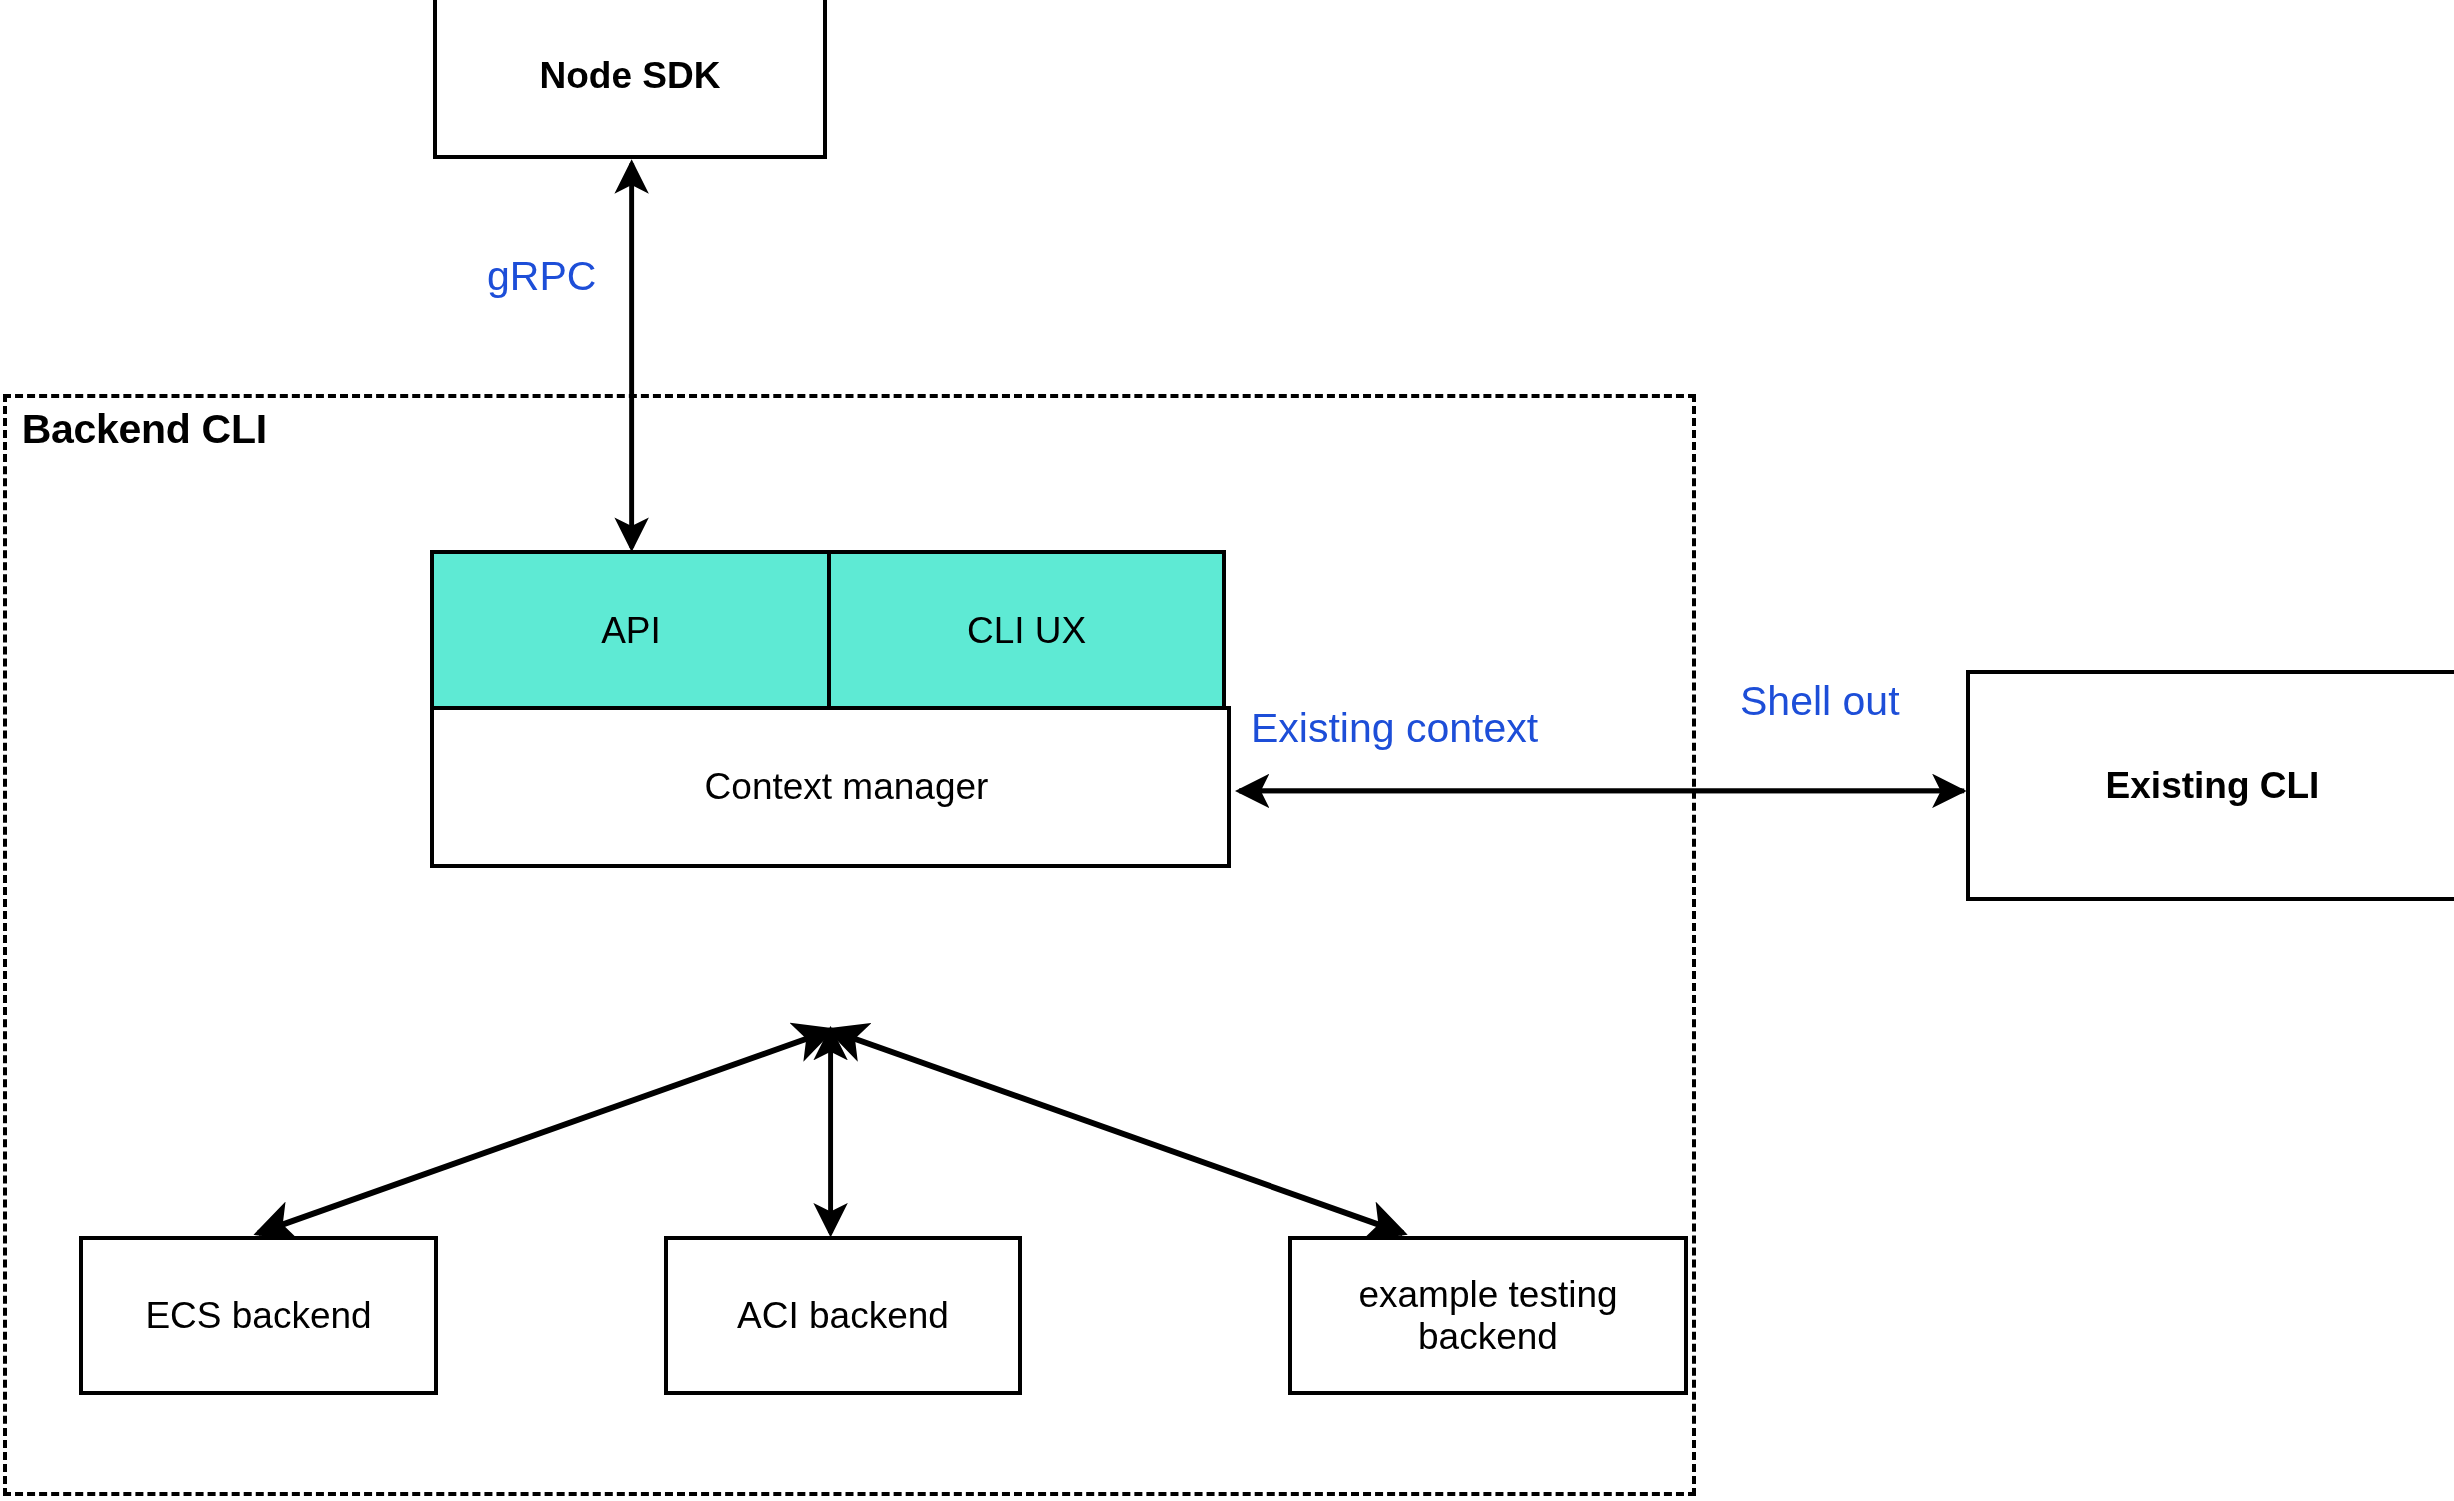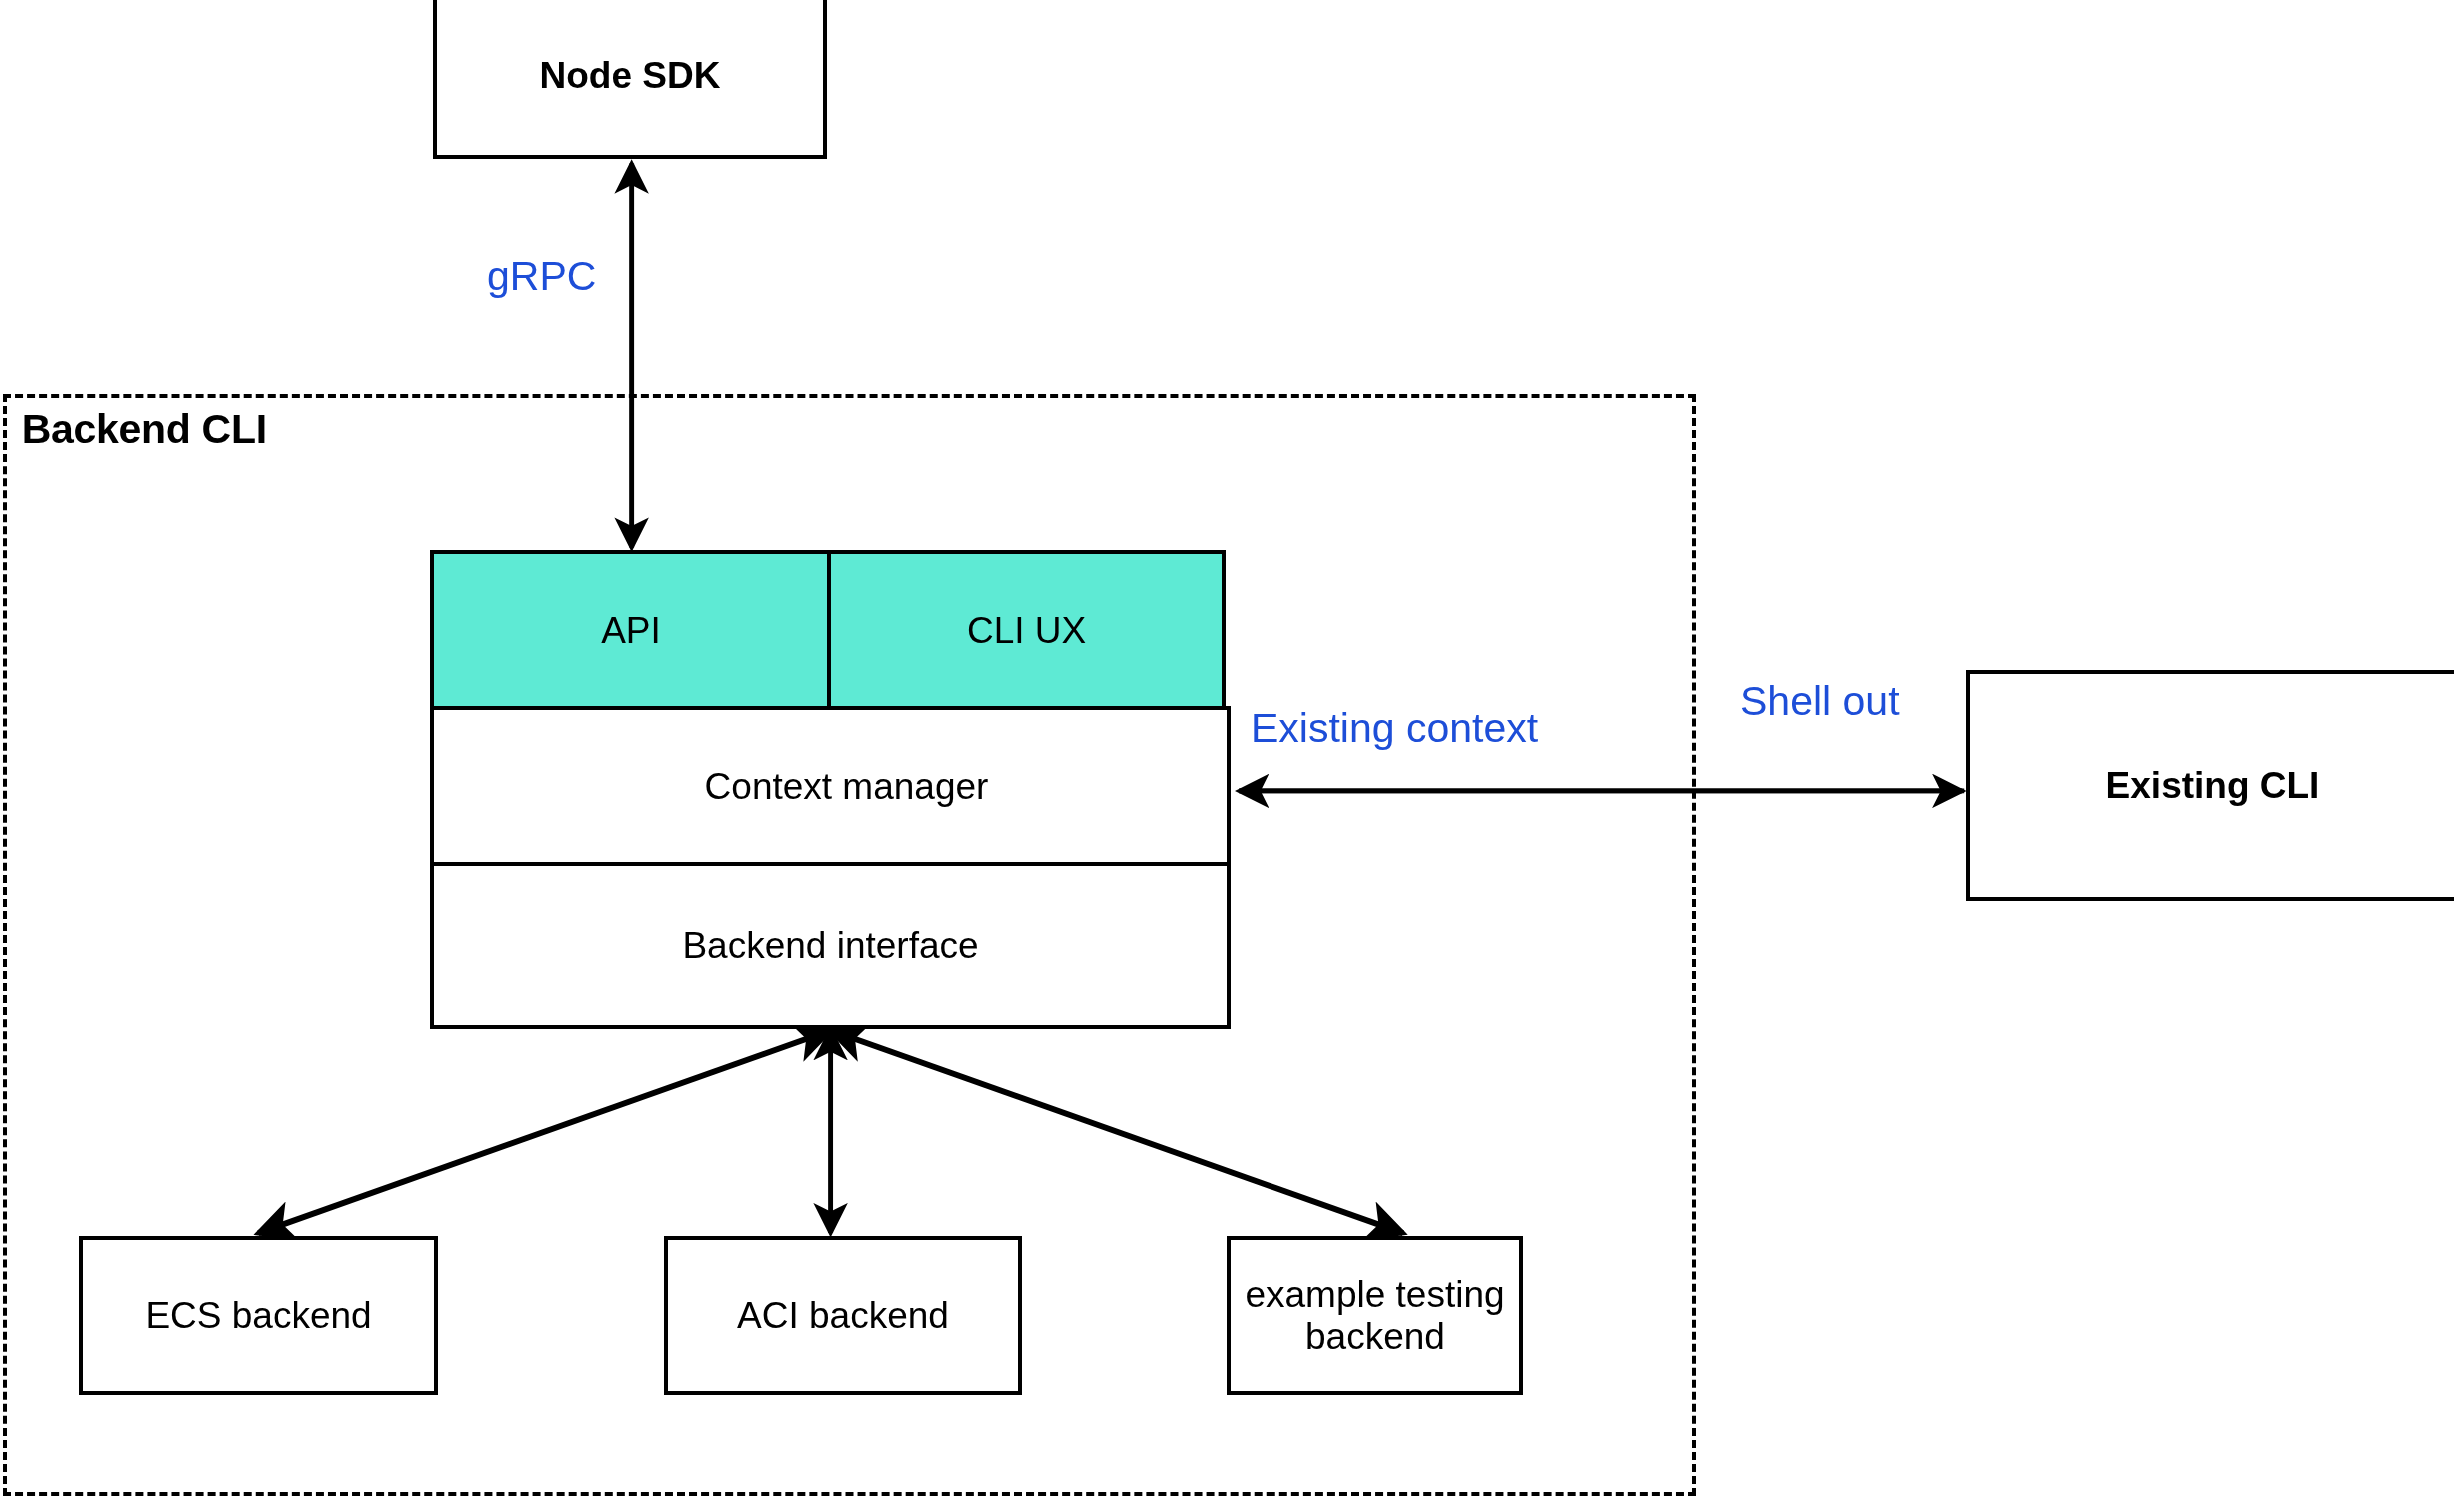--- a/index.html
+++ b/index.html
@@ -145,23 +145,23 @@
     height: 159px;
   }
   #aci-backend-box {
     left: 650px;
     top: 1236px;
     width: 358px;
     height: 159px;
     margin-left: 14px;
   }
   #example-testing-backend-box {
-    left: 1227px;
+    left: 1288px;
     top: 1236px;
-    width: 296px;
+    width: 400px;
     height: 159px;
   }
   
   .edge-label {
     position: absolute;
     font-size: 41px;
     color: #1d4ed8;
     white-space: nowrap;
   }
   #grpc-label { left: 487px; top: 253px; }
@@ -210,23 +210,20 @@
       <div id="api-cell">
         <span class="node-label">API</span>
       </div>
       <div id="cliux-cell">
         <span class="node-label">CLI UX</span>
       </div>
     </div>
     <div id="context-manager-cell">
       <span class="node-label">Context manager</span>
     </div>
-    <div id="backend-interface-cell">
-      <span class="node-label">Backend interface</span>
-    </div>
   </div>
 
   <div id="existing-context-label" class="edge-label">Existing context</div>
   <div id="shell-out-label" class="edge-label">Shell out</div>
 
   <div id="existing-cli-box" class="node-box">
     <span class="node-label bold">Existing CLI</span>
   </div>
 
   <div id="ecs-backend-box" class="node-box">

